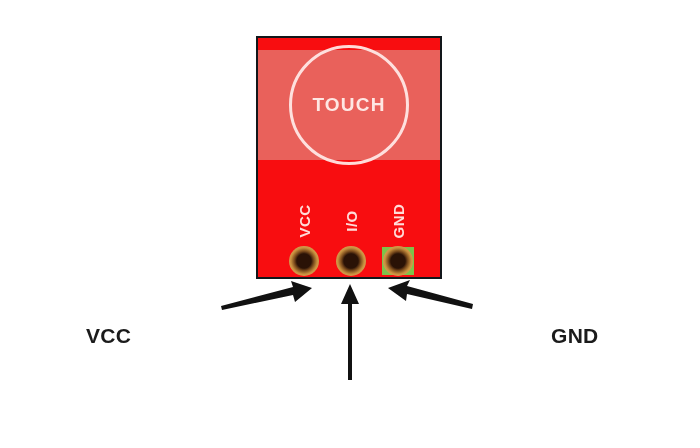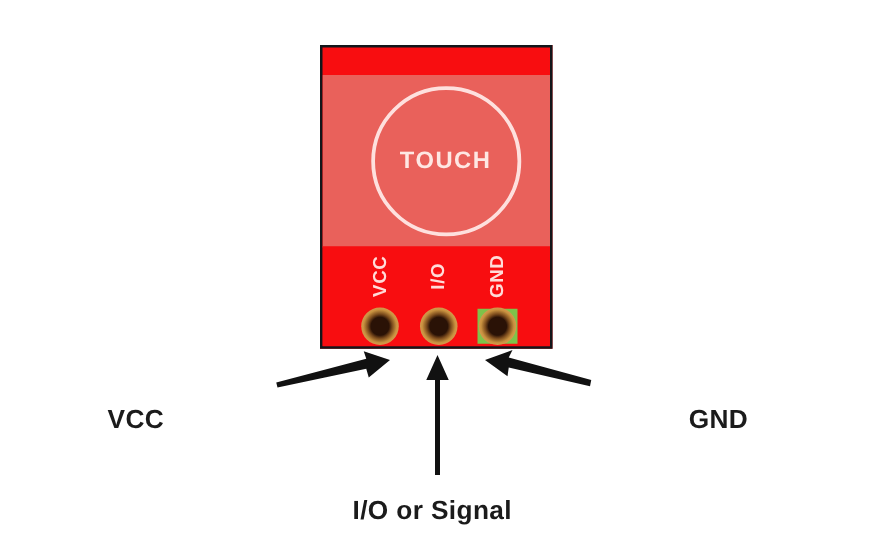--- a/index.html
+++ b/index.html
@@ -56,25 +56,24 @@
     letter-spacing: 0.5px;
     color: rgba(255, 230, 228, 0.88);
     line-height: 20px;
     text-shadow: 0 0 2px rgba(248,13,16,0.6);
   }
 
   
   #touch-panel {
     position: absolute;
     left: 0;
-    top: 22px;
-    width: 100%;
-    height: 138px;
+    top: 12px;
+    width: 100%;
+    height: 110px;
     background: #e9615b;
-    padding-left: 15px;
   }
   #touch-circle {
     position: absolute;
     left: 50%;
     top: 50%;
     transform: translate(-50%, -50%);
     width: 120px;
     height: 120px;
     border-radius: 50%;
     border: 3px solid rgba(255, 236, 233, 0.92);
@@ -219,15 +218,14 @@
 
     <g>
       <path d="M 473 304 L 407 286 L 410 280 L 388 288 L 406 301 L 407 294 L 472 309 Z" fill="#111111"></path>
     </g>
   </svg>
 
   <div class="callout" id="label-vcc">VCC</div>
 
   <div class="callout" id="label-gnd">GND</div>
 
-  <div class="callout" id="label-io">I/O or Signal</div>
 
 </div>
 
 </body></html>

